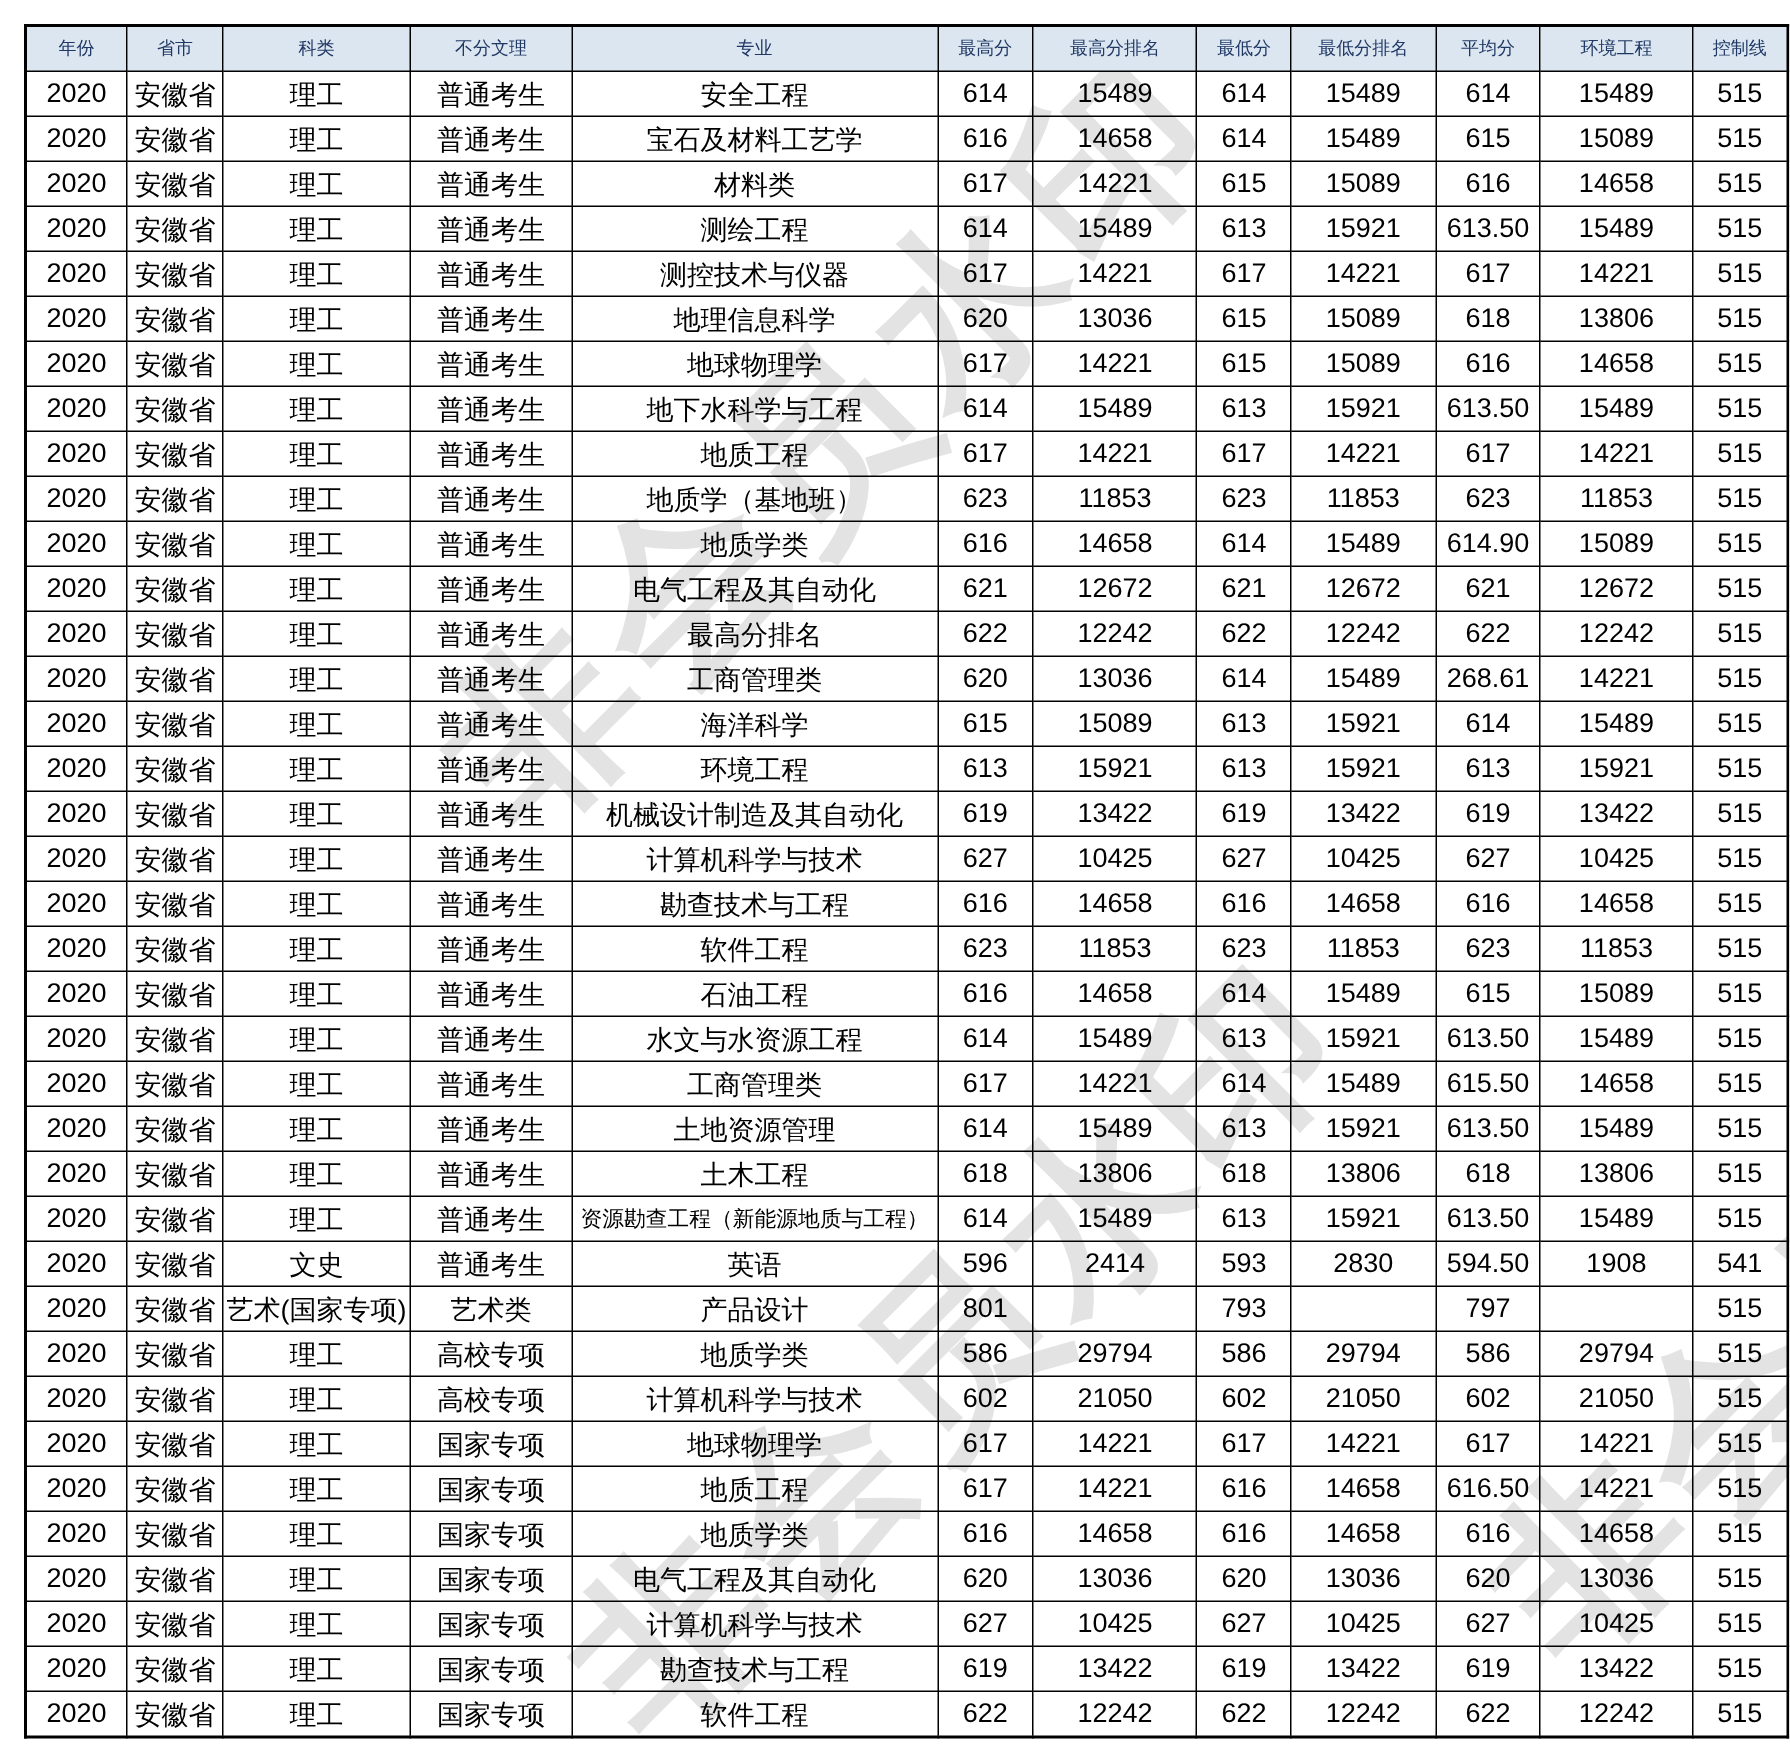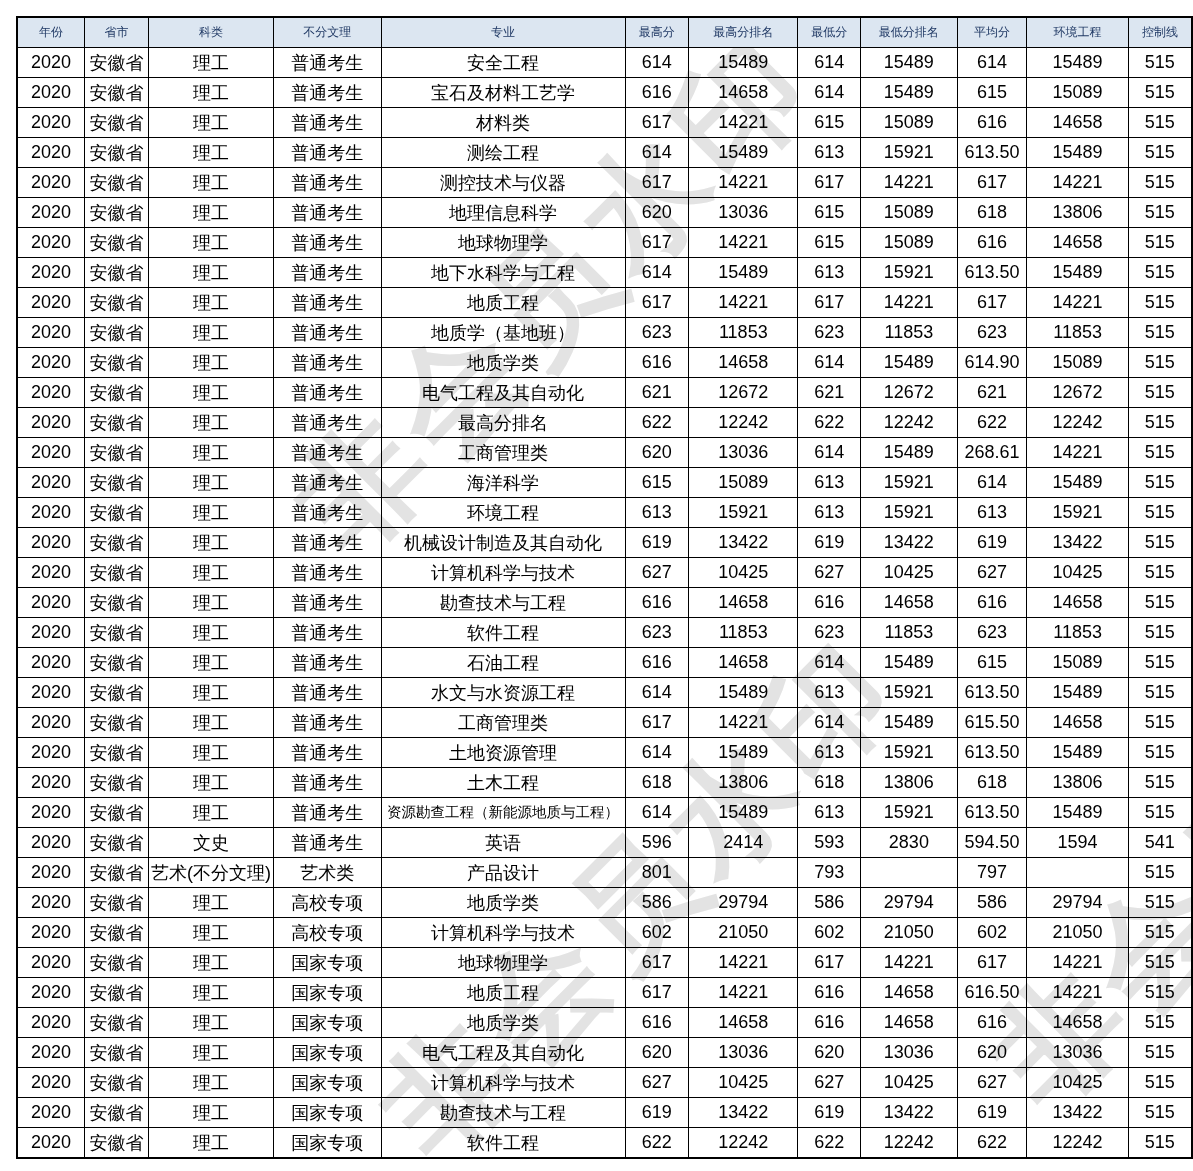--- a/index.html
+++ b/index.html
@@ -457,27 +457,27 @@
           <td>2020</td>
           <td>安徽省</td>
           <td>文史</td>
           <td>普通考生</td>
           <td>英语</td>
           <td>596</td>
           <td>2414</td>
           <td>593</td>
           <td>2830</td>
           <td>594.50</td>
-          <td>1594</td>
+          <td>1908</td>
           <td>541</td>
         </tr>
         <tr>
           <td>2020</td>
           <td>安徽省</td>
-          <td>艺术(不分文理)</td>
+          <td>艺术(国家专项)</td>
           <td>艺术类</td>
           <td>产品设计</td>
           <td>801</td>
           <td></td>
           <td>793</td>
           <td></td>
           <td>797</td>
           <td></td>
           <td>515</td>
         </tr>

